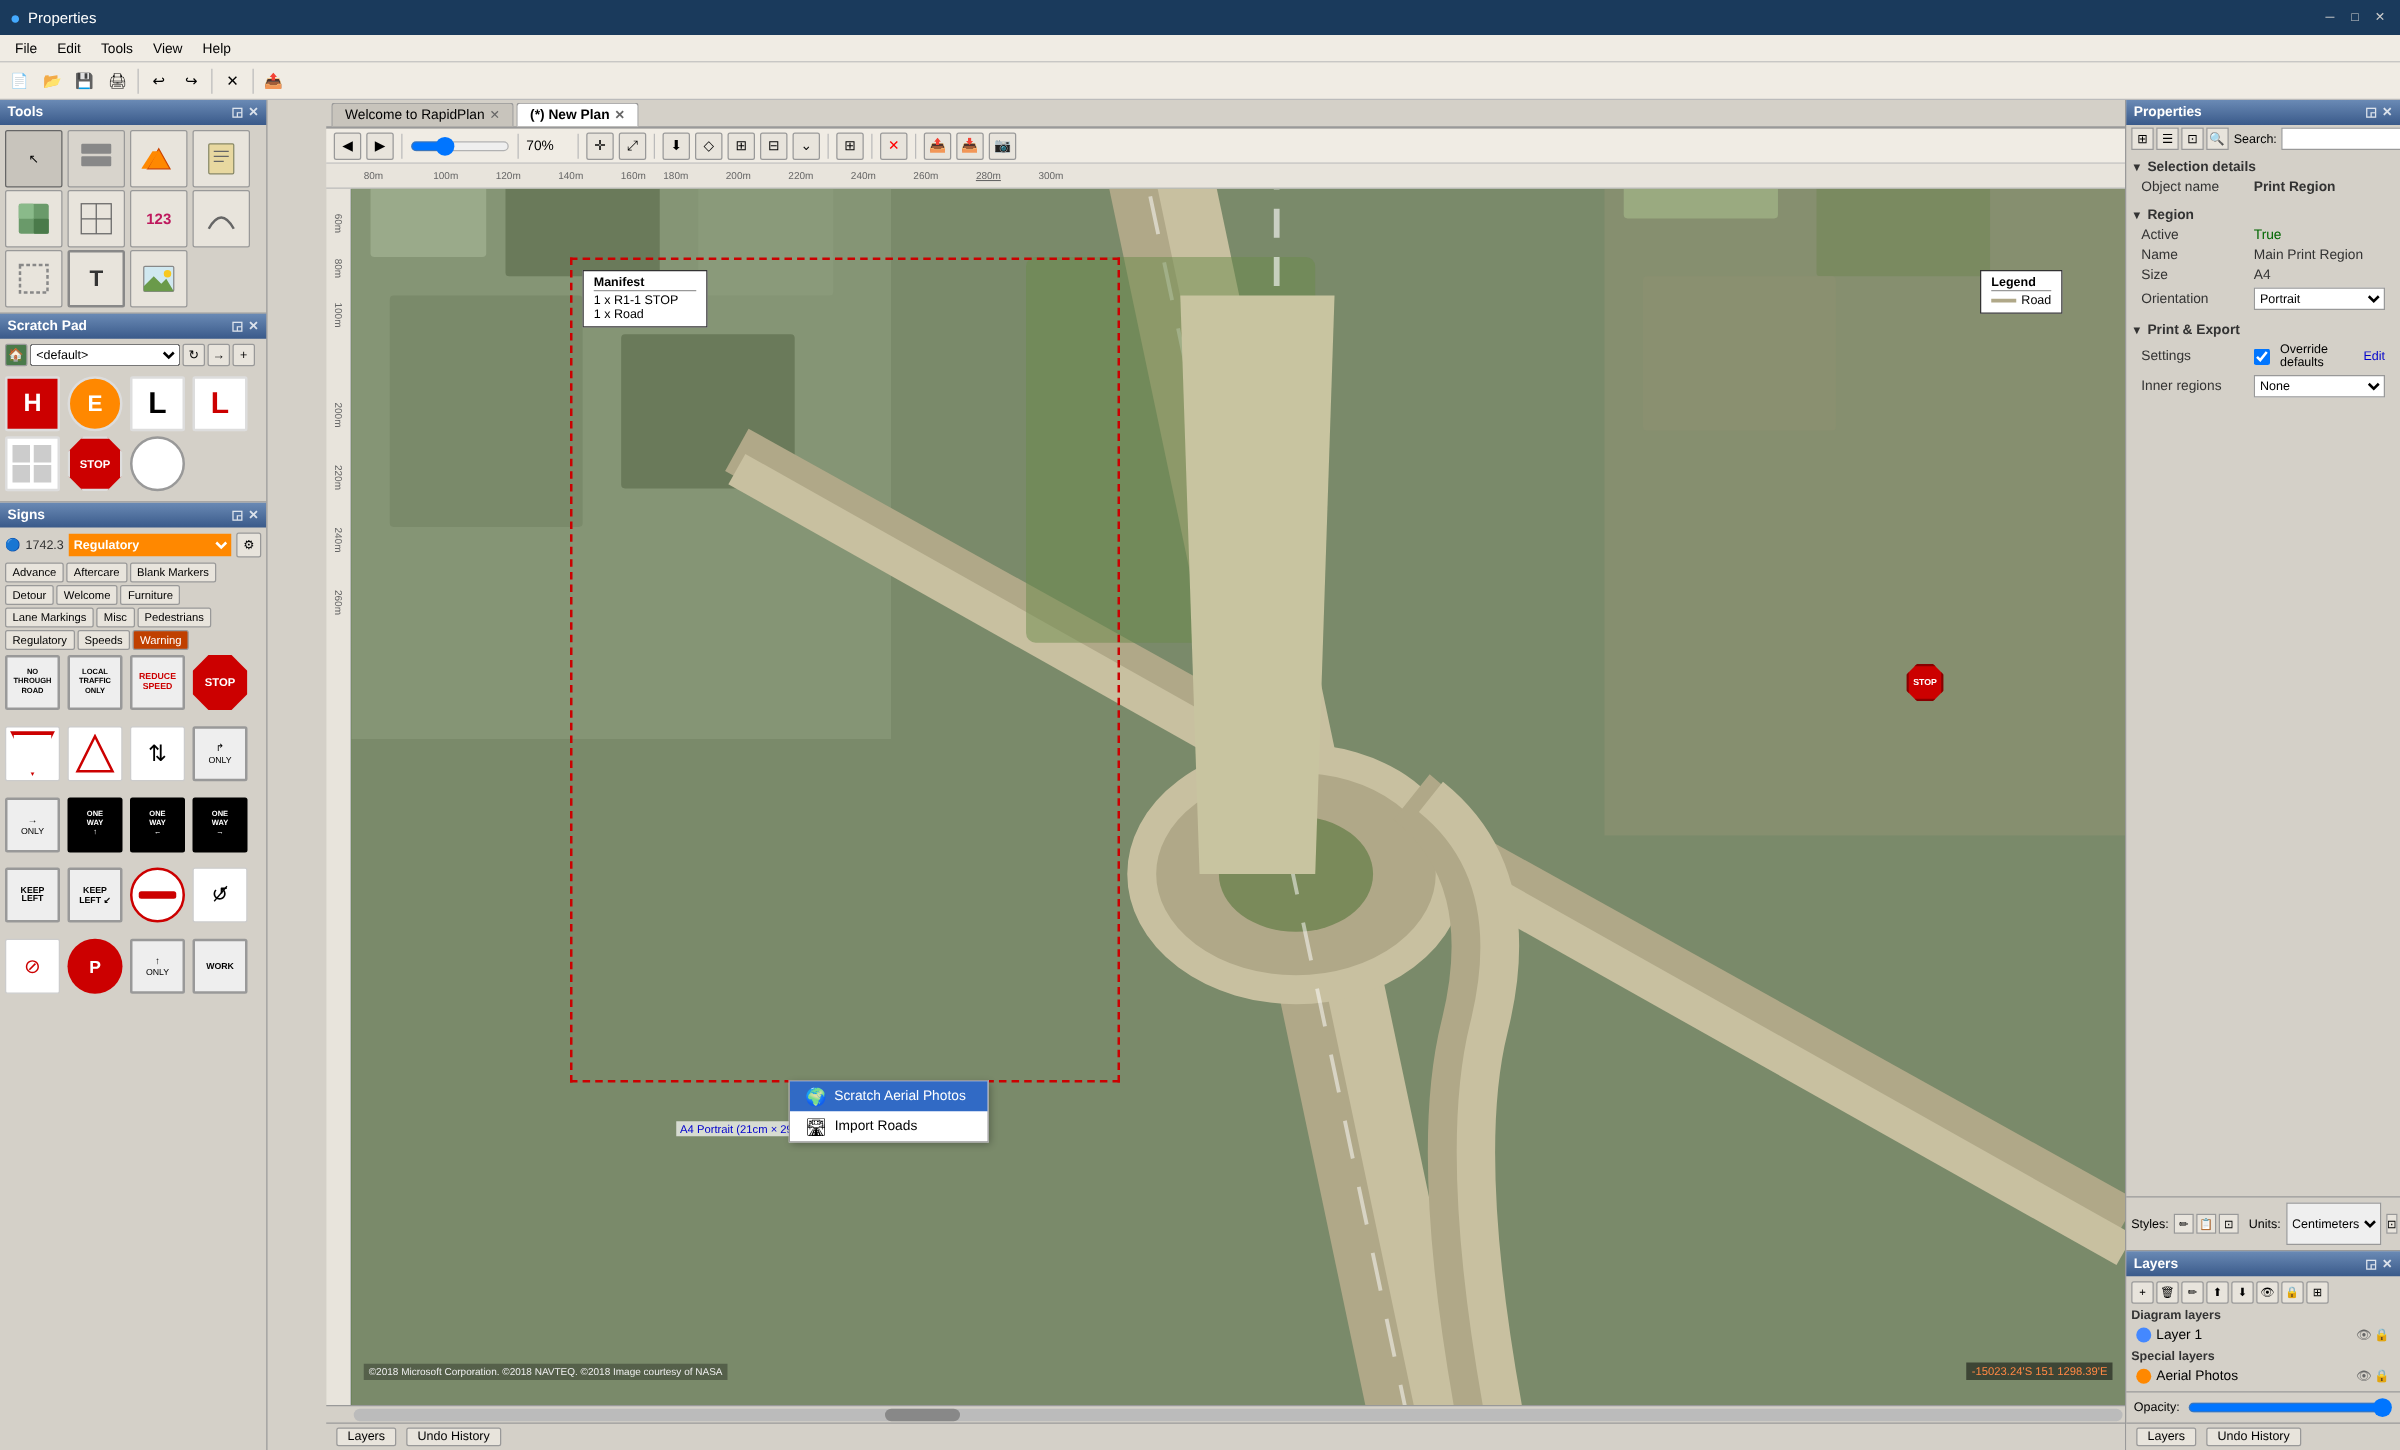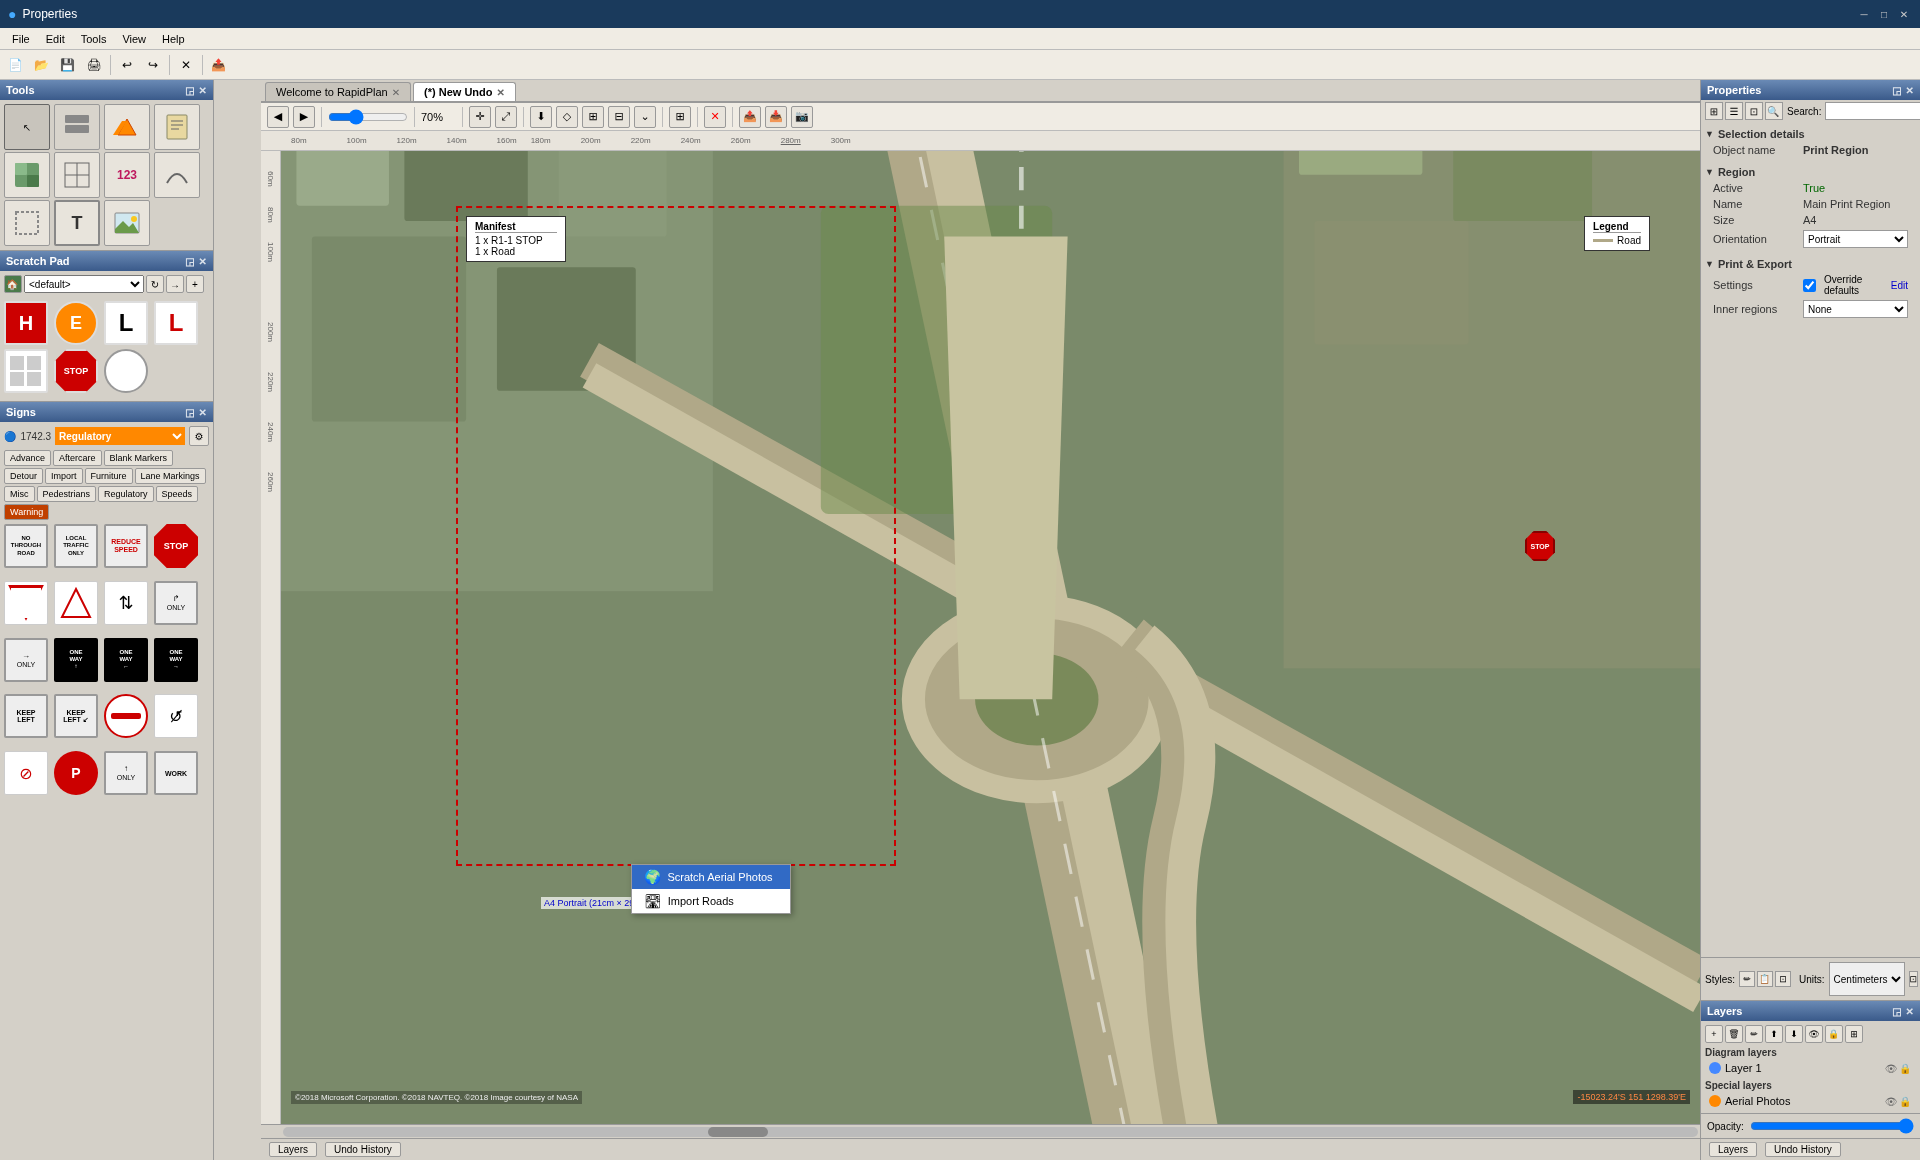--- a/index.html
+++ b/index.html
@@ -311,21 +311,21 @@
           <select class="signs-select" style="background:#f80; color:white; font-weight:bold;">
             <option>Regulatory</option>
           </select>
           <div class="sp-btn" style="width:20px; height:20px;">⚙</div>
         </div>
         <div class="signs-tabs">
           <span class="signs-tab">Advance</span>
           <span class="signs-tab">Aftercare</span>
           <span class="signs-tab">Blank Markers</span>
           <span class="signs-tab">Detour</span>
-          <span class="signs-tab">Import</span>
+          <span class="signs-tab">Welcome</span>
           <span class="signs-tab">Furniture</span>
           <span class="signs-tab">Lane Markings</span>
           <span class="signs-tab">Misc</span>
           <span class="signs-tab">Pedestrians</span>
           <span class="signs-tab">Regulatory</span>
           <span class="signs-tab">Speeds</span>
           <span class="signs-tab active-tab">Warning</span>
         </div>
 
         <div class="signs-grid" style="overflow-y: auto; max-height: 280px;">
@@ -394,21 +394,21 @@
   </div>
 
   <div class="center-content">
 
     <div class="tabs-bar">
       <div class="tab">
         <span>Welcome to RapidPlan</span>
         <span class="tab-close">✕</span>
       </div>
       <div class="tab active">
-        <span>(*) New Undo</span>
+        <span>(*) New Plan</span>
         <span class="tab-close">✕</span>
       </div>
     </div>
 
     <div class="zoom-bar">
       <div class="zoom-btn">◀</div>
       <div class="zoom-btn">▶</div>
       <div class="tb-sep"></div>
       <input type="range" class="zoom-slider" min="10" max="200" value="70" style="">
       <div class="tb-sep"></div>

